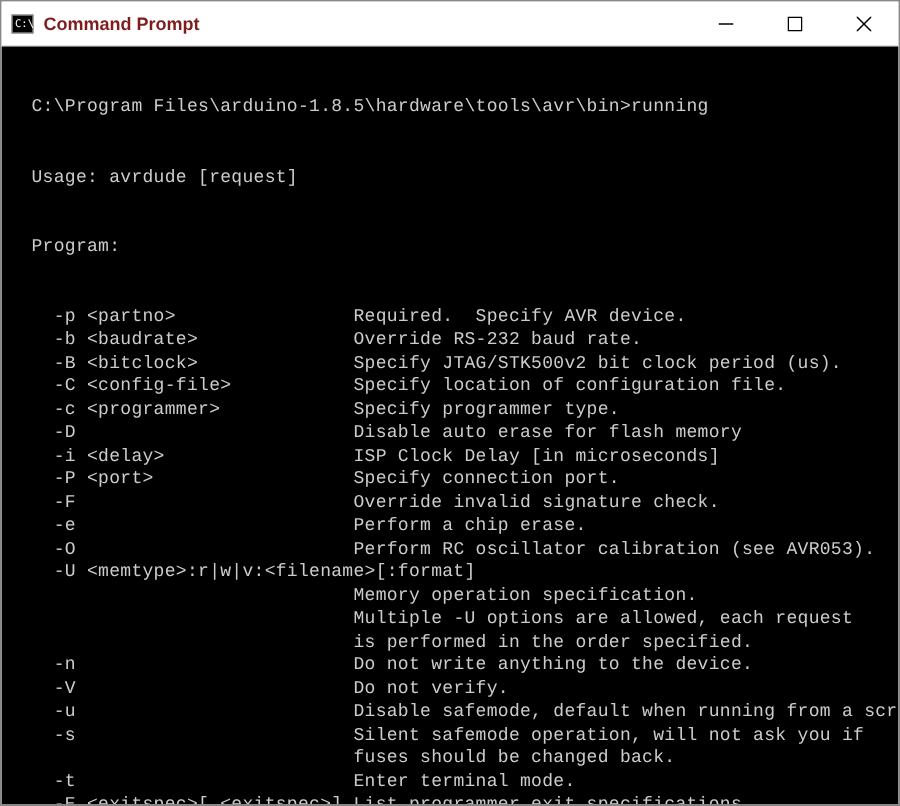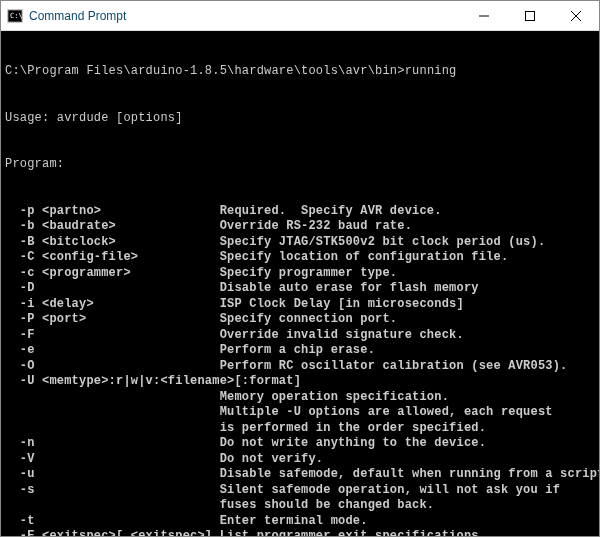--- a/index.html
+++ b/index.html
@@ -22,22 +22,23 @@
   .app-icon {
     width: 16px;
     height: 16px;
     margin: 0 6px;
     display: flex;
     align-items: center;
     justify-content: center;
   }
   .title-text {
     font-size: 12px;
-    color: #0c4a6e;
+    color: #7f1d1d;
     flex: 1;
+    font-weight: bold;
   }
   .win-controls {
     display: flex;
     height: 100%;
   }
   .win-btn {
     width: 46px;
     height: 100%;
     display: flex;
     align-items: center;
@@ -46,26 +47,26 @@
     color: #000;
     cursor: default;
   }
   .console {
     background: #000;
     color: #ccc;
     font-family: Consolas, "Courier New", monospace;
     font-size: 12px;
     line-height: 15.5px;
     height: calc(100% - 30px);
-    padding: 2px 4px;
+    padding: 2px 20px;
     white-space: pre;
     overflow: hidden;
     letter-spacing: 0.2px;
   }
-  .opt-row { display: flex; font-weight: bold; }
+  .opt-row { display: flex; }
   .opt-flag { }
   .opt-desc { }
   .prompt-line { display: flex; }
 </style>
 </head>
 <body>
 
 <div class="titlebar">
   <span class="app-icon">
     <svg width="16" height="16" viewBox="0 0 16 16">
@@ -89,20 +90,20 @@
       <svg width="10" height="10">
         <line x1="0" y1="0" x2="10" y2="10" stroke="#000" stroke-width="1"></line>
         <line x1="10" y1="0" x2="0" y2="10" stroke="#000" stroke-width="1"></line>
       </svg>
     </div>
   </div>
 </div>
 
 <div class="console">
   <div class="prompt-line"><span>C:\Program Files\arduino-1.8.5\hardware\tools\avr\bin&gt;</span><span>running</span></div>
-  <div>Usage: avrdude [options]</div>
+  <div>Usage: avrdude [request]</div>
   <div>Program:</div>
   <div id="options-block"><div class="opt-row"><span class="opt-flag">  -p &lt;partno&gt;                </span><span class="opt-desc">Required.  Specify AVR device.</span></div><div class="opt-row"><span class="opt-flag">  -b &lt;baudrate&gt;              </span><span class="opt-desc">Override RS-232 baud rate.</span></div><div class="opt-row"><span class="opt-flag">  -B &lt;bitclock&gt;              </span><span class="opt-desc">Specify JTAG/STK500v2 bit clock period (us).</span></div><div class="opt-row"><span class="opt-flag">  -C &lt;config-file&gt;           </span><span class="opt-desc">Specify location of configuration file.</span></div><div class="opt-row"><span class="opt-flag">  -c &lt;programmer&gt;            </span><span class="opt-desc">Specify programmer type.</span></div><div class="opt-row"><span class="opt-flag">  -D                         </span><span class="opt-desc">Disable auto erase for flash memory</span></div><div class="opt-row"><span class="opt-flag">  -i &lt;delay&gt;                 </span><span class="opt-desc">ISP Clock Delay [in microseconds]</span></div><div class="opt-row"><span class="opt-flag">  -P &lt;port&gt;                  </span><span class="opt-desc">Specify connection port.</span></div><div class="opt-row"><span class="opt-flag">  -F                         </span><span class="opt-desc">Override invalid signature check.</span></div><div class="opt-row"><span class="opt-flag">  -e                         </span><span class="opt-desc">Perform a chip erase.</span></div><div class="opt-row"><span class="opt-flag">  -O                         </span><span class="opt-desc">Perform RC oscillator calibration (see AVR053).</span></div><div class="opt-row"><span class="opt-flag">  -U &lt;memtype&gt;:r|w|v:&lt;filename&gt;[:format] </span><span class="opt-desc"></span></div><div class="opt-row"><span class="opt-flag">                             </span><span class="opt-desc">Memory operation specification.</span></div><div class="opt-row"><span class="opt-flag">                             </span><span class="opt-desc">Multiple -U options are allowed, each request</span></div><div class="opt-row"><span class="opt-flag">                             </span><span class="opt-desc">is performed in the order specified.</span></div><div class="opt-row"><span class="opt-flag">  -n                         </span><span class="opt-desc">Do not write anything to the device.</span></div><div class="opt-row"><span class="opt-flag">  -V                         </span><span class="opt-desc">Do not verify.</span></div><div class="opt-row"><span class="opt-flag">  -u                         </span><span class="opt-desc">Disable safemode, default when running from a script.</span></div><div class="opt-row"><span class="opt-flag">  -s                         </span><span class="opt-desc">Silent safemode operation, will not ask you if</span></div><div class="opt-row"><span class="opt-flag">                             </span><span class="opt-desc">fuses should be changed back.</span></div><div class="opt-row"><span class="opt-flag">  -t                         </span><span class="opt-desc">Enter terminal mode.</span></div><div class="opt-row"><span class="opt-flag">  -E &lt;exitspec&gt;[,&lt;exitspec&gt;] </span><span class="opt-desc">List programmer exit specifications.</span></div></div>
   
   
   
   
 </div>
 
 </body></html>

